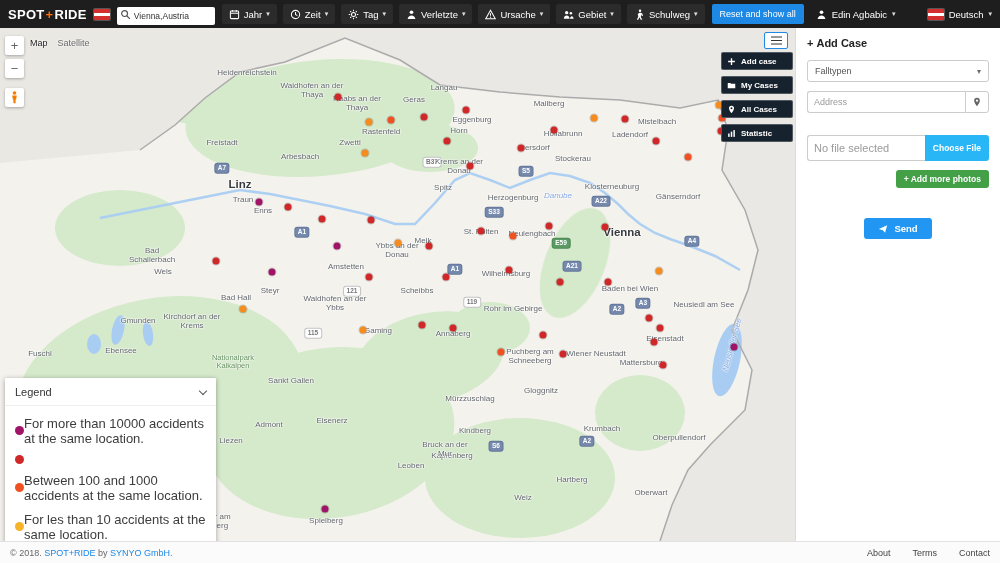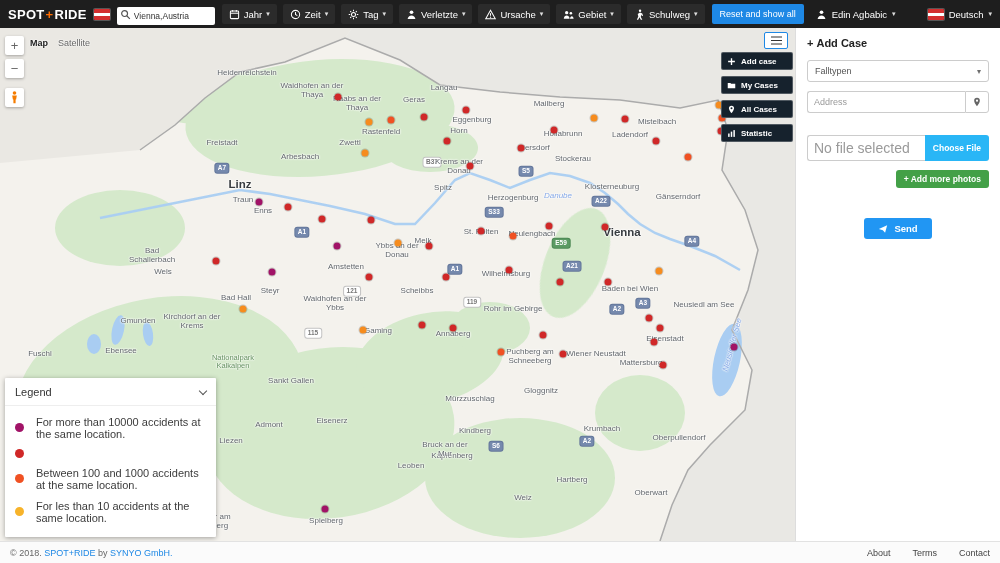--- a/index.html
+++ b/index.html
@@ -36,49 +36,49 @@
   .badge{position:absolute;transform:translate(-50%,-50%);font-size:6.5px;font-weight:700;padding:1px 2.5px;border-radius:2px;line-height:1;z-index:2;}
   .badge.a{background:#7589ad;color:#fff;box-shadow:0 0 0 1px #64779b;}
   .badge.e{background:#5b9a63;color:#fff;box-shadow:0 0 0 1px #4c8854;}
   .badge.b{background:#fff;color:#777;box-shadow:0 0 0 1px #c2c2c2;}
   .dot{position:absolute;width:7px;height:7px;border-radius:50%;transform:translate(-50%,-50%);box-shadow:0 0 0 1px rgba(0,0,0,.18);cursor:pointer;z-index:4;}
 
   .zoombtn{position:absolute;left:5px;width:19px;height:19px;background:#fff;box-shadow:0 1px 3px rgba(0,0,0,.3);border:none;font-size:13px;color:#666;line-height:17px;text-align:center;border-radius:2px;cursor:pointer;padding:0;z-index:6;font-family:inherit;}
   .pegman{position:absolute;left:5px;top:60px;width:19px;height:19px;background:#fff;border-radius:2px;box-shadow:0 1px 3px rgba(0,0,0,.3);display:flex;align-items:center;justify-content:center;z-index:6;cursor:pointer;}
   .pegman svg{width:9px;height:13px;color:#f57c00;}
   .maptype{position:absolute;left:30px;top:10px;display:flex;gap:10px;font-size:9px;z-index:6;text-shadow:0 0 2px #fff,0 0 2px #fff;}
-  .maptype .mt1{color:#222;font-weight:700;cursor:pointer;}
+  .maptype .mt1{color:#222;font-weight:400;cursor:pointer;}
   .maptype .mt2{color:#666;cursor:pointer;}
   .menu-toggle{position:absolute;right:7px;top:4px;width:24px;height:17px;background:#fff;border:1px solid #1e88e5;border-radius:2px;display:flex;align-items:center;justify-content:center;cursor:pointer;z-index:7;}
   .bars{width:11px;height:1.6px;background:#333;box-shadow:0 3.5px 0 #333,0 -3.5px 0 #333;}
   .map-actions{position:absolute;right:2px;top:24px;width:72px;display:flex;flex-direction:column;gap:6px;z-index:7;}
   .action-btn{background:#16222d;color:#fff;border:1px solid rgba(255,255,255,.25);border-radius:2px;font-size:8px;font-weight:700;display:flex;align-items:center;gap:5px;padding:3.5px 5px;cursor:pointer;font-family:inherit;}
   .action-btn .aic{width:9px;height:9px;color:#fff;flex:none;}
 
   
   .legend{position:absolute;left:5px;top:350px;width:211px;background:#fff;box-shadow:0 1px 5px rgba(0,0,0,.35);border-radius:1px;z-index:8;}
   .legend-head{display:flex;align-items:center;justify-content:space-between;padding:8px 10px 7px;font-size:11px;color:#333;border-bottom:1px solid #eee;cursor:pointer;}
   .chev{width:6px;height:6px;border-right:1.4px solid #555;border-bottom:1.4px solid #555;transform:rotate(45deg);margin-top:-3px;}
   .legend-items{padding:5px 0 9px;}
-  .legend-item{display:flex;align-items:center;gap:12px;padding:4.5px 10px;font-size:11px;color:#3c3c3c;}
+  .legend-item{display:flex;align-items:center;gap:0;padding:4.5px 10px;font-size:13px;color:#3c3c3c;}
   .ldot{width:9px;height:9px;border-radius:50%;flex:none;}
 
   
   .panel{position:absolute;top:28px;right:0;width:205px;bottom:22px;background:#fff;border-left:1px solid #ddd;padding:9px 11px;display:flex;flex-direction:column;z-index:20;}
   .panel-title{font-size:11px;font-weight:700;color:#222;display:flex;gap:3px;margin-bottom:11px;}
   .select{height:22px;border:1px solid #ccc;border-radius:3px;display:flex;align-items:center;justify-content:space-between;padding:0 7px;font-size:9px;color:#555;cursor:pointer;background:#fff;}
   .select .caret{color:#555;font-size:8px;}
   .addr-row{display:flex;margin-top:9px;}
   .addr-row input{flex:1;height:22px;border:1px solid #ccc;border-right:none;border-radius:3px 0 0 3px;font-size:9px;padding:0 6px;color:#333;min-width:0;font-family:inherit;}
   .addr-btn{width:24px;height:22px;border:1px solid #ccc;background:#fff;border-radius:0 3px 3px 0;display:flex;align-items:center;justify-content:center;cursor:pointer;color:#666;padding:0;}
   .addr-btn svg{width:10px;height:10px;}
   textarea.desc{margin-top:9px;height:62px;border:1px solid #ccc;border-radius:3px;font-size:9px;font-family:inherit;padding:5px 6px;resize:none;color:#333;}
   input::placeholder,textarea::placeholder{color:#9a9a9a;}
   .file-row{display:flex;margin-top:22px;}
-  .file-row input{flex:1;height:22px;border:1px solid #ccc;border-right:none;border-radius:3px 0 0 3px;font-size:14px;padding:12px 6px;min-width:0;font-family:inherit;}
+  .file-row input{flex:1;height:22px;border:1px solid #ccc;border-right:none;border-radius:3px 0 0 3px;font-size:11px;padding:12px 6px;min-width:0;font-family:inherit;}
   .choose-btn{background:#29b6f6;color:#fff;border:none;font-size:8.5px;font-weight:700;padding:0 8px;border-radius:0 3px 3px 0;cursor:pointer;font-family:inherit;}
   .add-photos{margin-top:9px;align-self:flex-end;background:#43a047;color:#fff;border:none;border-radius:3px;font-size:8.5px;font-weight:700;padding:4px 8px;cursor:pointer;font-family:inherit;}
   .send-btn{margin-top:30px;align-self:center;background:#2196f3;color:#fff;border:none;border-radius:3px;font-size:9.5px;font-weight:700;padding:5px 14px;display:flex;align-items:center;gap:6px;cursor:pointer;font-family:inherit;}
   .send-btn .sic2{width:10px;height:10px;color:#fff;}
 
   
   .footer{position:absolute;left:0;right:0;bottom:0;height:22px;background:#fbfbfb;border-top:1px solid #e2e2e2;display:flex;align-items:center;padding:0 10px;font-size:9px;color:#666;z-index:30;}
   .footer a{color:#1e88e5;text-decoration:none;cursor:pointer;}
   .footer-links{margin-left:auto;display:flex;gap:22px;}
   .footer-links a{color:#444;}

